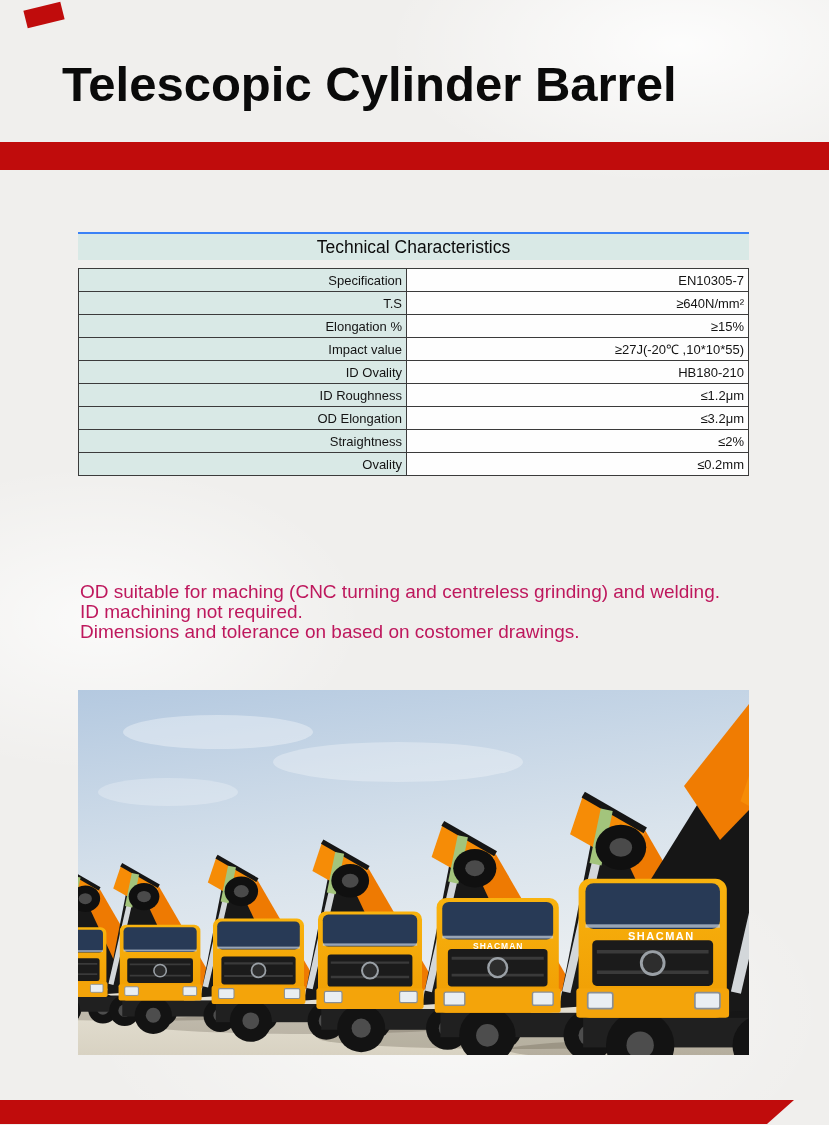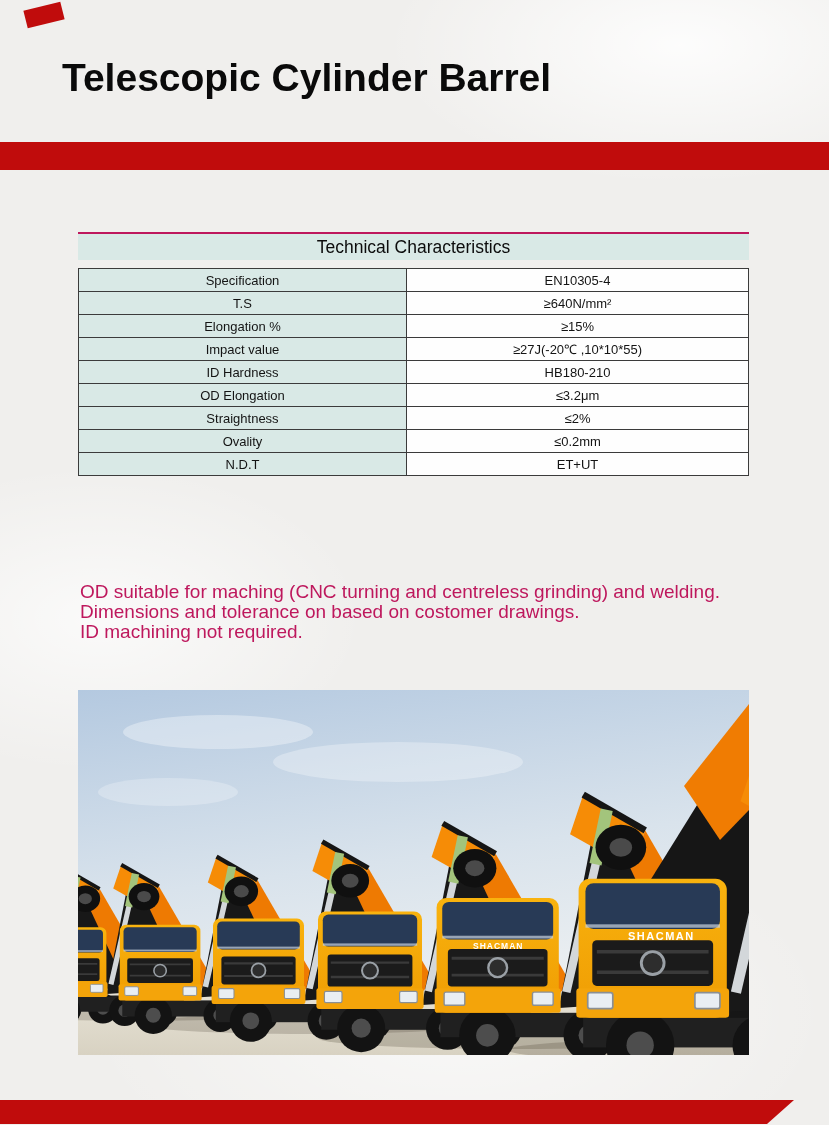--- a/index.html
+++ b/index.html
@@ -17,51 +17,51 @@
   }
   .corner-mark {
     position: absolute; left: 25px; top: 6px;
     width: 38px; height: 18px;
     background: var(--accent-red, #c00c0c);
     transform: rotate(-14deg);
   }
   .page-title {
     position: absolute; left: 62px; top: 56px;
     margin: 0;
-    font-size: 39px; font-weight: bold; color: #0a0a0a;
+    font-size: 49px; font-weight: bold; color: #0a0a0a;
     letter-spacing: 0px; white-space: nowrap;
   }
   .red-bar-top {
     position: absolute; left: 0; top: 142px;
     width: 829px; height: 28px;
     background: var(--accent-red, #c00c0c);
   }
   .table-block {
     position: absolute; left: 78px; top: 232px; width: 671px;
   }
   .table-title {
     box-sizing: border-box;
     width: 671px; height: 28px;
     background: var(--table-teal, #d9e9e6);
-    border-top: 2px solid #be185d;
+    border-top: 2px solid #3b82f6;
     text-align: center;
     font-size: 17.5px; color: #0c0c0c;
     line-height: 26px;
   }
   table.spec-table {
     margin-top: 8px;
     width: 671px;
     border-collapse: collapse;
     table-layout: fixed;
   }
   table.spec-table td {
     border: 1px solid #3b3b3b;
     height: 22px;
     padding: 0 4px;
-    text-align: center; vertical-align: middle;
+    text-align: right; vertical-align: middle;
     font-size: 13px; color: #141414;
   }
   td.label-cell { width: 319px; background: var(--table-teal, #d9e9e6); }
   td.value-cell { background: #fefefe; }
   .notes {
     position: absolute; left: 80px; top: 582px; width: 660px;
     font-size: 19px; line-height: 20px; color: #be185d;
   }
   .photo-frame {
     position: absolute; left: 78px; top: 690px;
@@ -84,62 +84,62 @@
 <h1 class="page-title">Telescopic Cylinder Barrel</h1>
 
 <div class="red-bar-top"></div>
 
 <div class="table-block">
   <div class="table-title">Technical Characteristics</div>
   <table class="spec-table">
     <tbody>
       <tr>
         <td class="label-cell">Specification</td>
-        <td class="value-cell">EN10305-4</td>
+        <td class="value-cell">EN10305-7</td>
       </tr>
       <tr>
         <td class="label-cell">T.S</td>
         <td class="value-cell">≥640N/mm²</td>
       </tr>
       <tr>
         <td class="label-cell">Elongation %</td>
         <td class="value-cell">≥15%</td>
       </tr>
       <tr>
         <td class="label-cell">Impact value</td>
         <td class="value-cell">≥27J(-20℃ ,10*10*55)</td>
       </tr>
       <tr>
-        <td class="label-cell">ID Hardness</td>
+        <td class="label-cell">ID Ovality</td>
         <td class="value-cell">HB180-210</td>
+      </tr>
+      <tr>
+        <td class="label-cell">ID Roughness</td>
+        <td class="value-cell">≤1.2μm</td>
       </tr>
       <tr>
         <td class="label-cell">OD Elongation</td>
         <td class="value-cell">≤3.2μm</td>
       </tr>
       <tr>
         <td class="label-cell">Straightness</td>
         <td class="value-cell">≤2%</td>
       </tr>
       <tr>
         <td class="label-cell">Ovality</td>
         <td class="value-cell">≤0.2mm</td>
-      </tr>
-      <tr>
-        <td class="label-cell">N.D.T</td>
-        <td class="value-cell">ET+UT</td>
       </tr>
     </tbody>
   </table>
 </div>
 
 <div class="notes">
   <div>OD suitable for maching (CNC turning and centreless grinding) and welding.</div>
+  <div>ID machining not required.</div>
   <div>Dimensions and tolerance on based on costomer drawings.</div>
-  <div>ID machining not required.</div>
 </div>
 
 <div class="photo-frame">
   <svg width="671" height="365" viewBox="0 0 671 365" xmlns="http://www.w3.org/2000/svg">
     <defs>
       <linearGradient id="sky" x1="0" y1="0" x2="0.25" y2="1">
         <stop offset="0" stop-color="#b4c9e0"></stop>
         <stop offset="0.55" stop-color="#d9e3ec"></stop>
         <stop offset="1" stop-color="#f0f2f2"></stop>
       </linearGradient>

